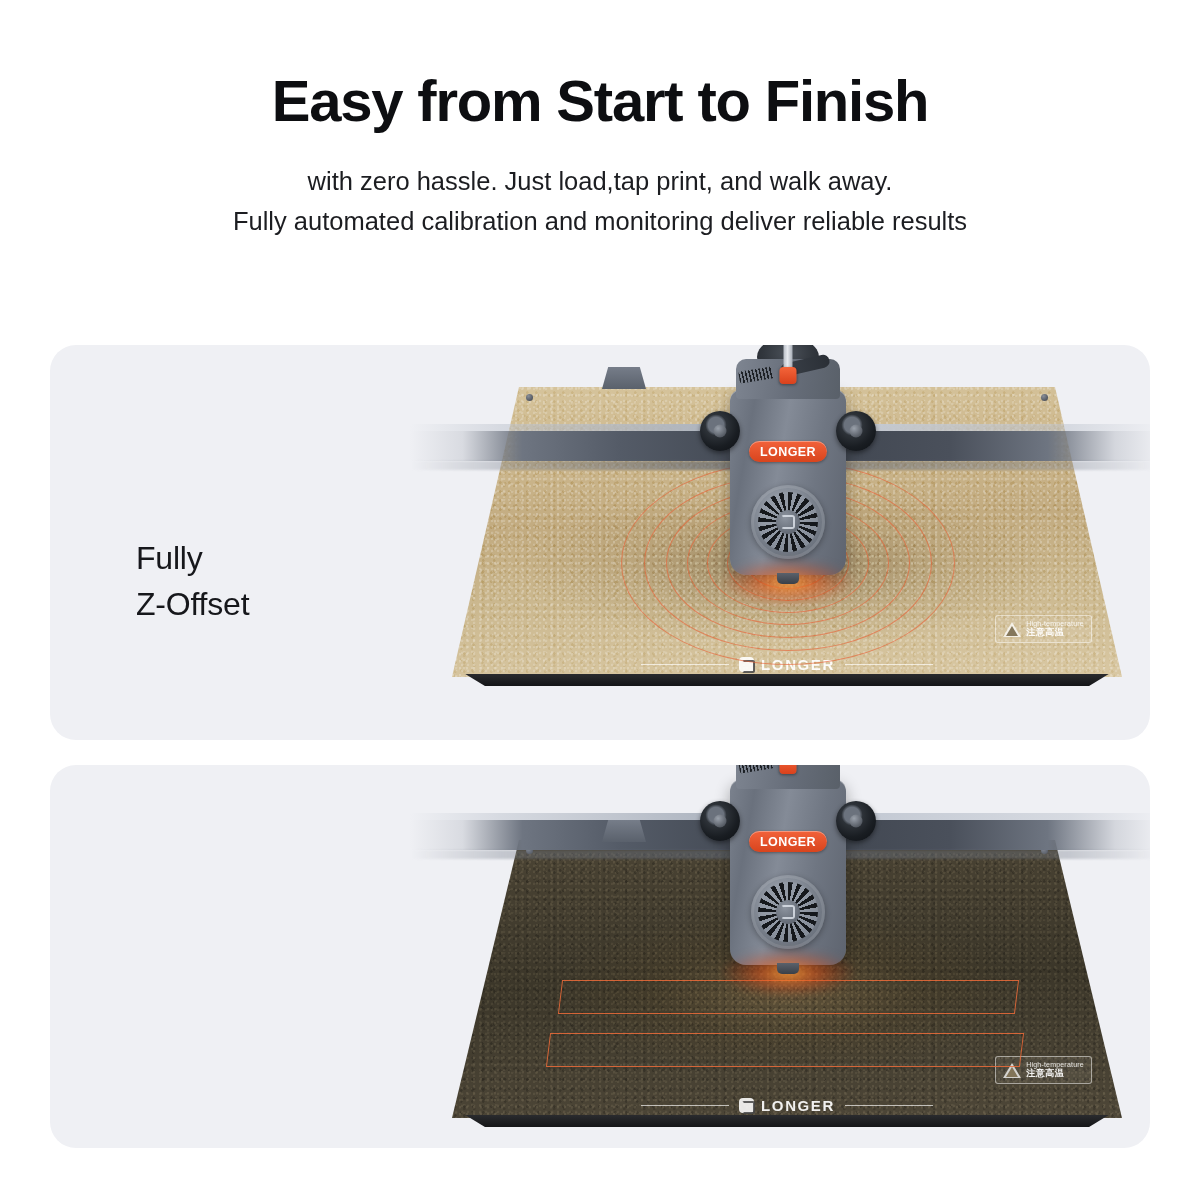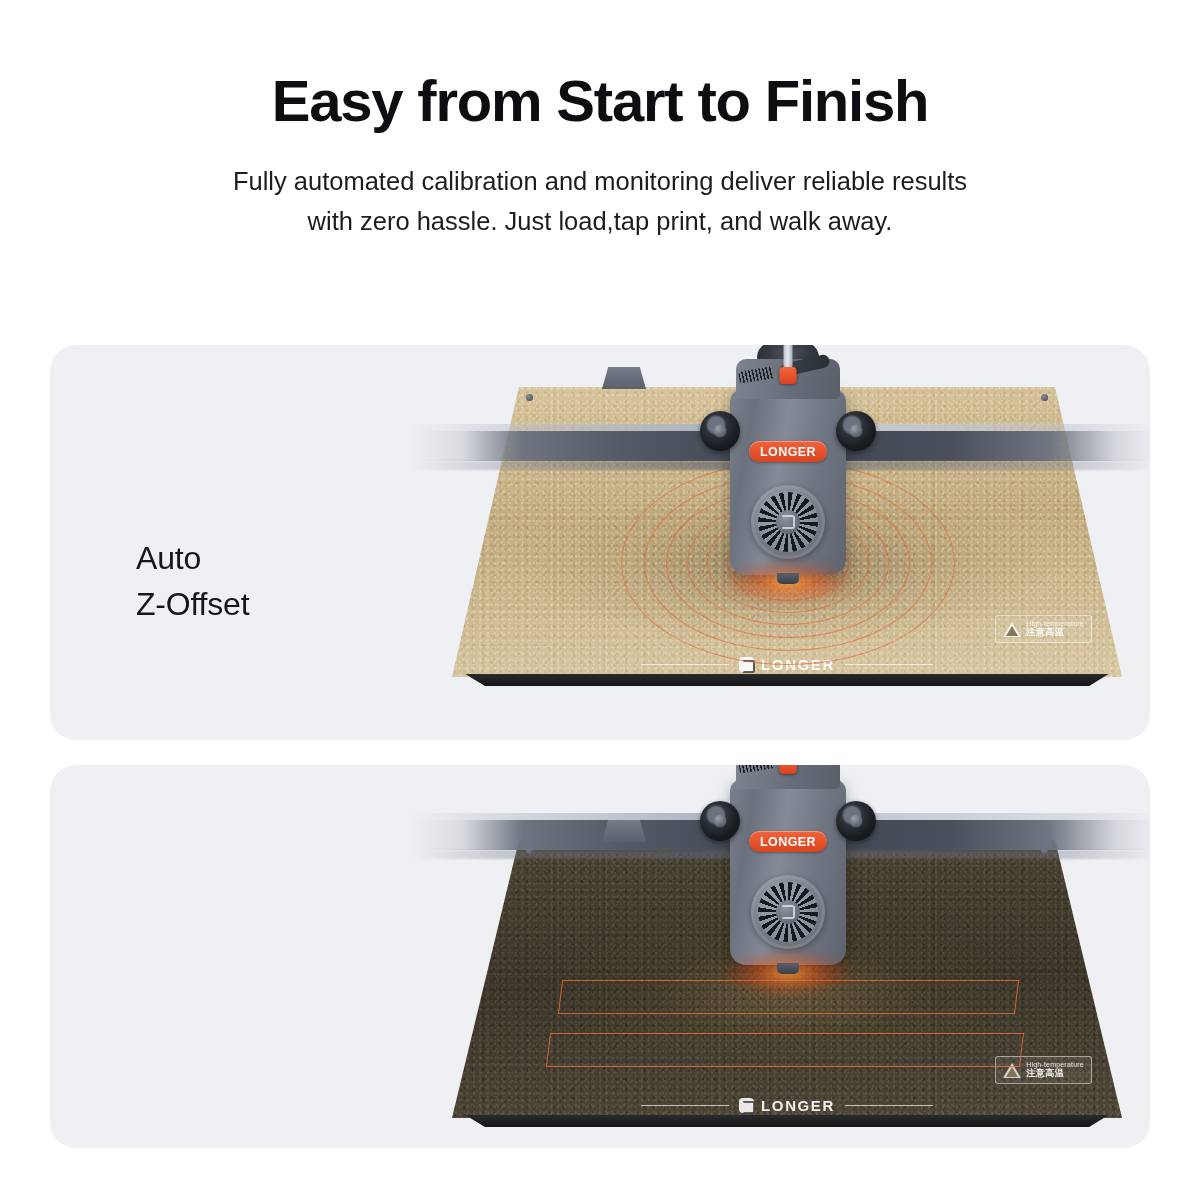--- a/index.html
+++ b/index.html
@@ -278,28 +278,28 @@
   }
 </style>
 </head>
 <body>
 
 <div class="page">
 
   <div class="header">
     <h1 class="headline">Easy from Start to Finish</h1>
     <div class="subhead">
+      <span class="l2">with zero hassle. Just load,tap print, and walk away.</span>
       <span class="l2">Fully automated calibration and monitoring deliver reliable results</span>
-      <span class="l2">with zero hassle. Just load,tap print, and walk away.</span>
     </div>
   </div>
 
   <div class="card" id="card-1">
 
-    <div class="card-label">Auto
+    <div class="card-label">Fully
 Z-Offset</div>
 
     <div class="scene">
 
       <div class="bed bed-gold" style="left:22px;top:42px;width:670px;height:290px;">
         <div class="bed-top">
           <div class="speckle"></div>
         </div>
         <div class="bed-lip"></div>
 

